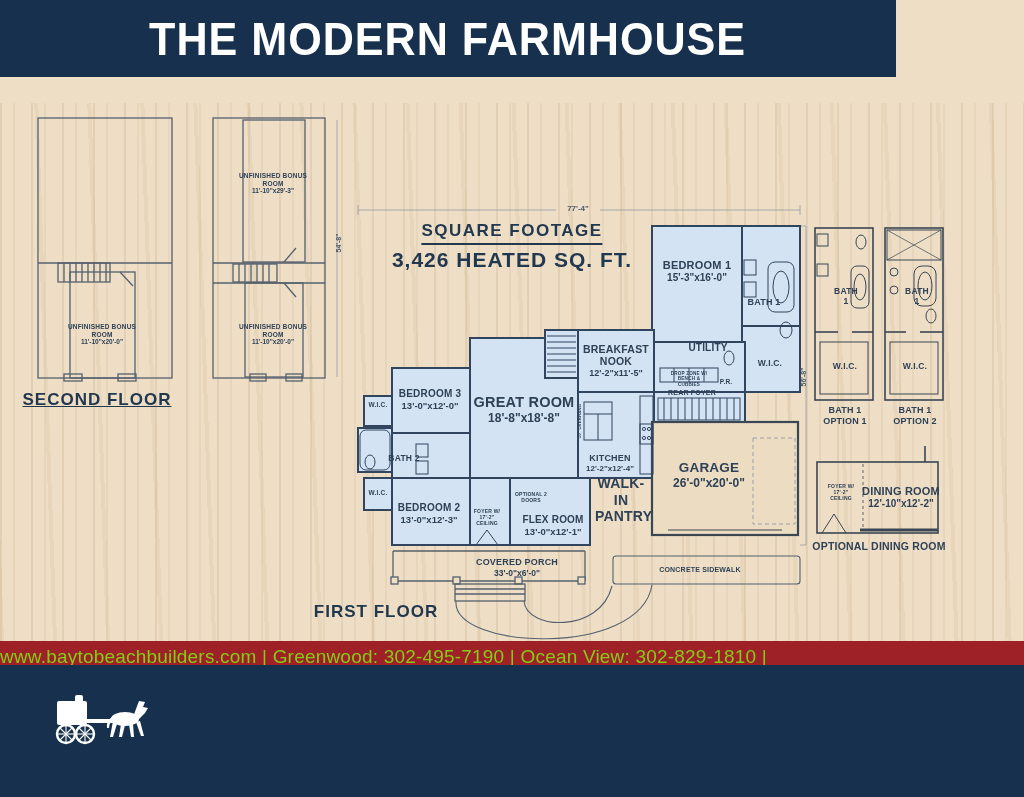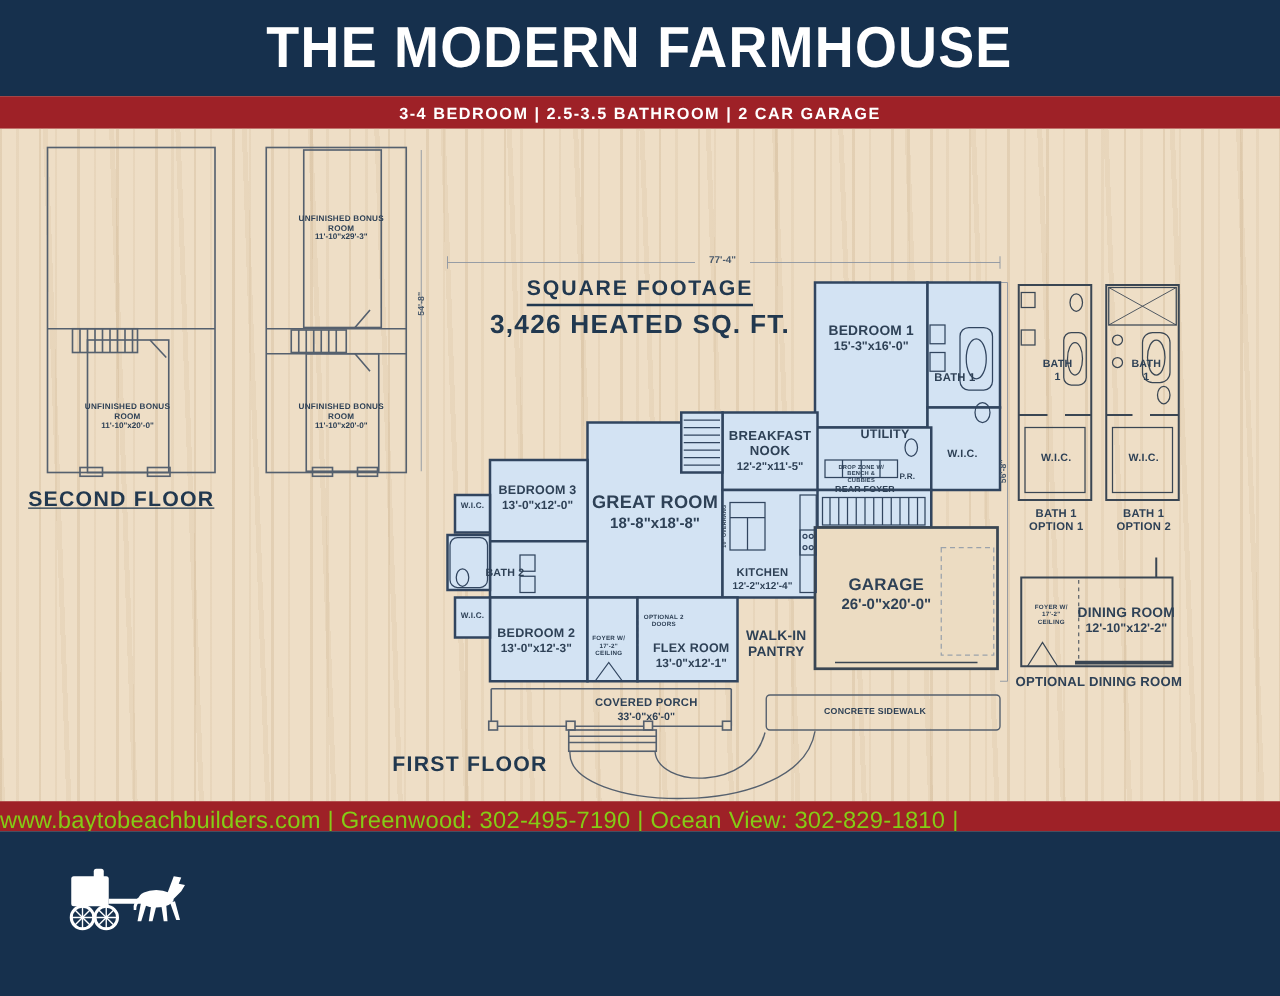--- a/index.html
+++ b/index.html
@@ -1,19 +1,19 @@
 <!DOCTYPE html>
 <html><head>
 <meta charset="utf-8">
 <style>
   html,body{margin:0;padding:0;}
   #page{position:relative;width:1024px;height:797px;overflow:hidden;background:#eedec6;font-family:"Liberation Sans",sans-serif;}
   .abs{position:absolute;}
   
-  #top-band{left:0;top:0;width:1024px;height:77px;background:#16304d;display:flex;align-items:center;justify-content:center;}
+  #top-band{left:0;top:0;width:896px;height:77px;background:#16304d;display:flex;align-items:center;justify-content:center;}
   #top-band h1{margin:0;color:#fff;font-size:44px;font-weight:bold;letter-spacing:1px;transform:scaleX(.98) scaleY(1.05);white-space:nowrap;}
   #sub-band{left:0;top:77px;width:1024px;height:26px;background:#9e2127;display:flex;align-items:center;justify-content:center;}
   #sub-band div{color:#fff;font-size:13px;letter-spacing:1.2px;font-weight:bold;}
   #plan-area{left:0;top:103px;width:1024px;height:538px;
      background-color:#eedec6;
      background-image:
        repeating-linear-gradient(90deg, rgba(198,170,132,.28) 0 2px, rgba(0,0,0,0) 2px 13px, rgba(198,170,132,.16) 13px 15px, rgba(0,0,0,0) 15px 31px),
        repeating-linear-gradient(88deg, rgba(214,190,156,.25) 0 4px, rgba(0,0,0,0) 4px 53px);}
   #contact-band{left:0;top:641px;width:1024px;height:24px;background:#9e2127;display:flex;align-items:center;justify-content:center;}
   #contact-band div{color:#84cc16;font-size:19px;letter-spacing:.2px;margin-top:29px;}
@@ -31,23 +31,20 @@
   .dim.vert{transform:translate(-50%,-50%) rotate(-90deg);}
 </style>
 </head>
 <body>
 
 <div id="page">
 
   <div class="abs" id="top-band">
     <h1>THE MODERN FARMHOUSE</h1>
   </div>
-  <div class="abs" id="sub-band">
-    <div>3-4 BEDROOM | 2.5-3.5 BATHROOM | 2 CAR GARAGE</div>
-  </div>
 
   <div class="abs" id="plan-area">
 
     <svg class="abs" style="left:0;top:-103px;" width="1024" height="797" viewBox="0 0 1024 797">
       <g stroke="#55606e" stroke-width="1.3" fill="none">
 
         <rect x="38" y="118" width="134" height="260"></rect>
         <line x1="38" y1="263" x2="172" y2="263"></line>
         <rect x="70" y="272" width="65" height="106"></rect>
         <rect x="58" y="263" width="52" height="19"></rect>
@@ -309,21 +306,21 @@
     <div class="lbl" style="left:487px;top:415px;width:34px;font-size:5px;">
       <span class="nm">FOYER W/ 17'-2" CEILING</span>
     </div>
     <div class="lbl" style="left:531px;top:395px;width:34px;font-size:5px;">
       <span class="nm">OPTIONAL 2 DOORS</span>
     </div>
     <div class="lbl nowrap" style="left:553px;top:422px;font-size:10px;">
       <span class="nm">FLEX ROOM</span>
       <span class="dm" style="font-size:9.5px;">13'-0"x12'-1"</span>
     </div>
-    <div class="lbl" style="left:621px;top:397px;width:52px;font-size:11px;margin-top:16px;">
+    <div class="lbl" style="left:621px;top:397px;width:52px;font-size:14px;">
       <span class="nm">WALK-IN PANTRY</span>
     </div>
     <div class="lbl nowrap" style="left:709px;top:372px;font-size:13.5px;">
       <span class="nm">GARAGE</span>
       <span class="dm" style="font-size:12px;">26'-0"x20'-0"</span>
     </div>
     <div class="lbl nowrap" style="left:517px;top:464px;font-size:9px;">
       <span class="nm">COVERED PORCH</span>
       <span class="dm" style="font-size:8.5px;">33'-0"x6'-0"</span>
     </div>

